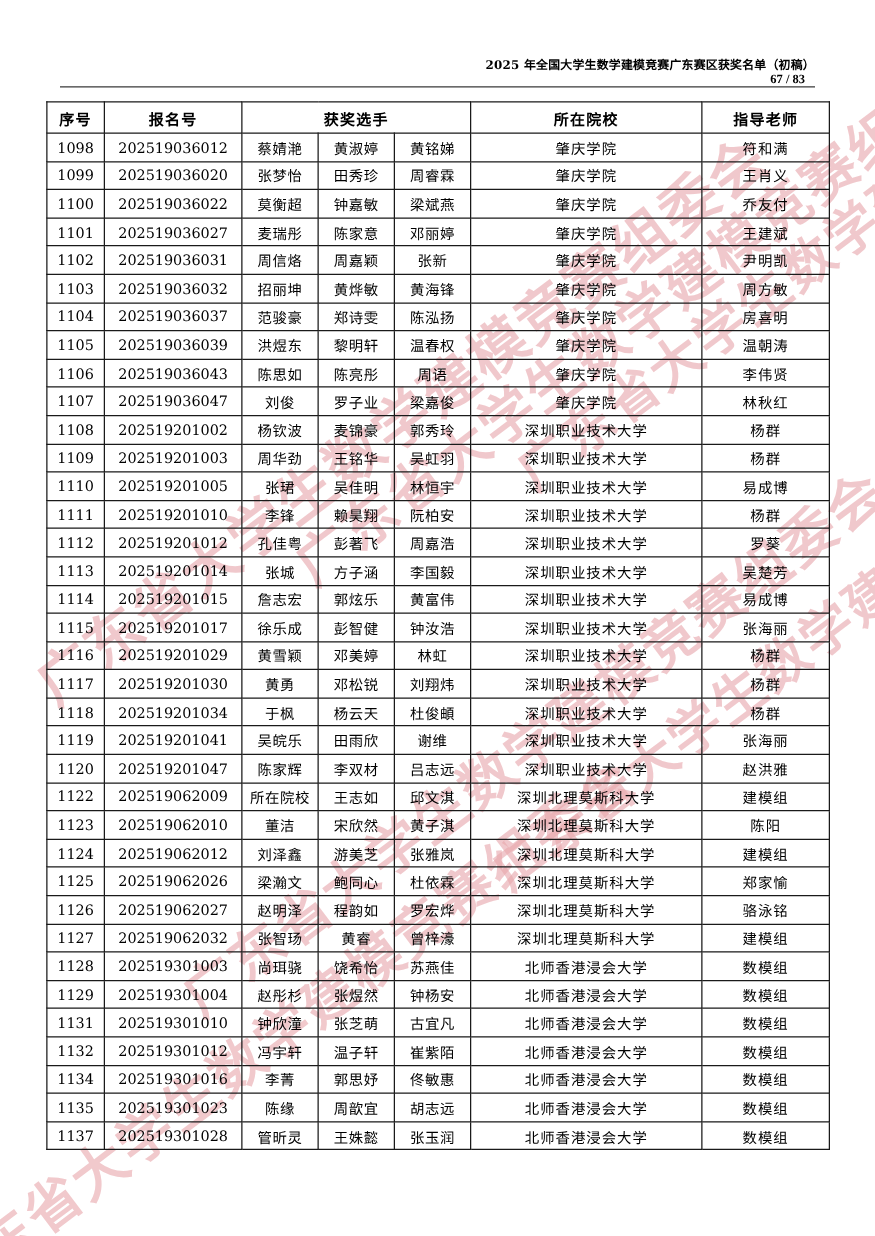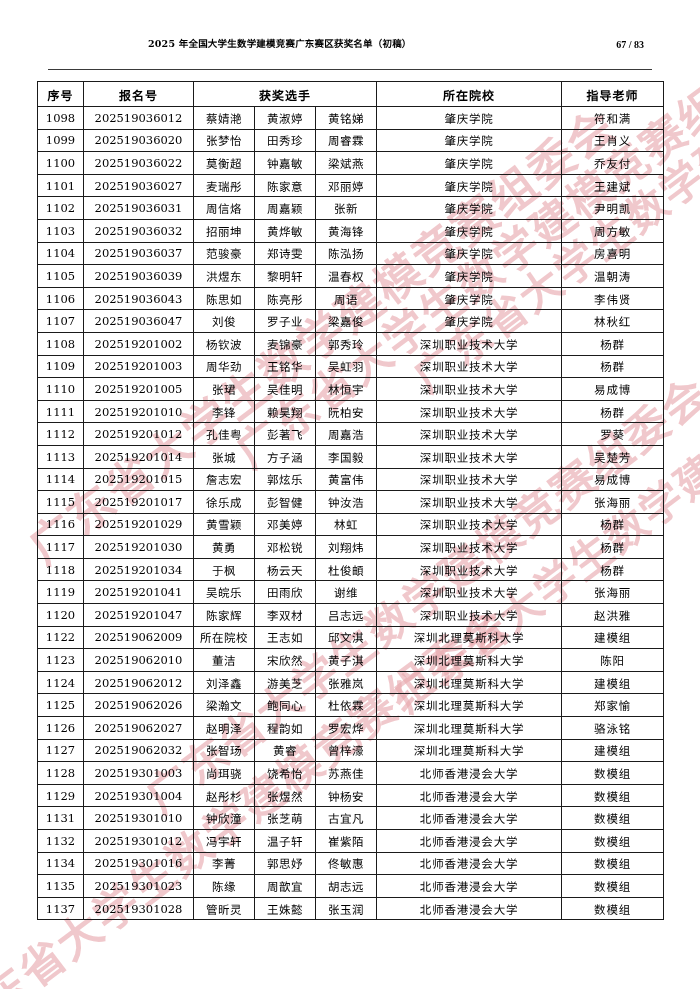--- a/index.html
+++ b/index.html
@@ -39,23 +39,24 @@
   .page-header {
     position: absolute;
     left: 48px;
     top: 44px;
     width: 604px;
     height: 26px;
     border-bottom: 1.6px solid #3a3a3a;
     display: flex;
     align-items: flex-end;
     justify-content: space-between;
-    padding-bottom: 19px;
+    padding-bottom: 8px;
     box-sizing: border-box;
     z-index: 10;
+    flex-direction: column;
   }
   .page-header-title {
     font-family: "DejaVu Serif", "Liberation Serif", serif;
     font-size: 9.5px;
     font-weight: 700;
     letter-spacing: .2px;
     padding-left: 100px;
   }
   .page-header-num {
     font-family: Liberation Serif, serif;

